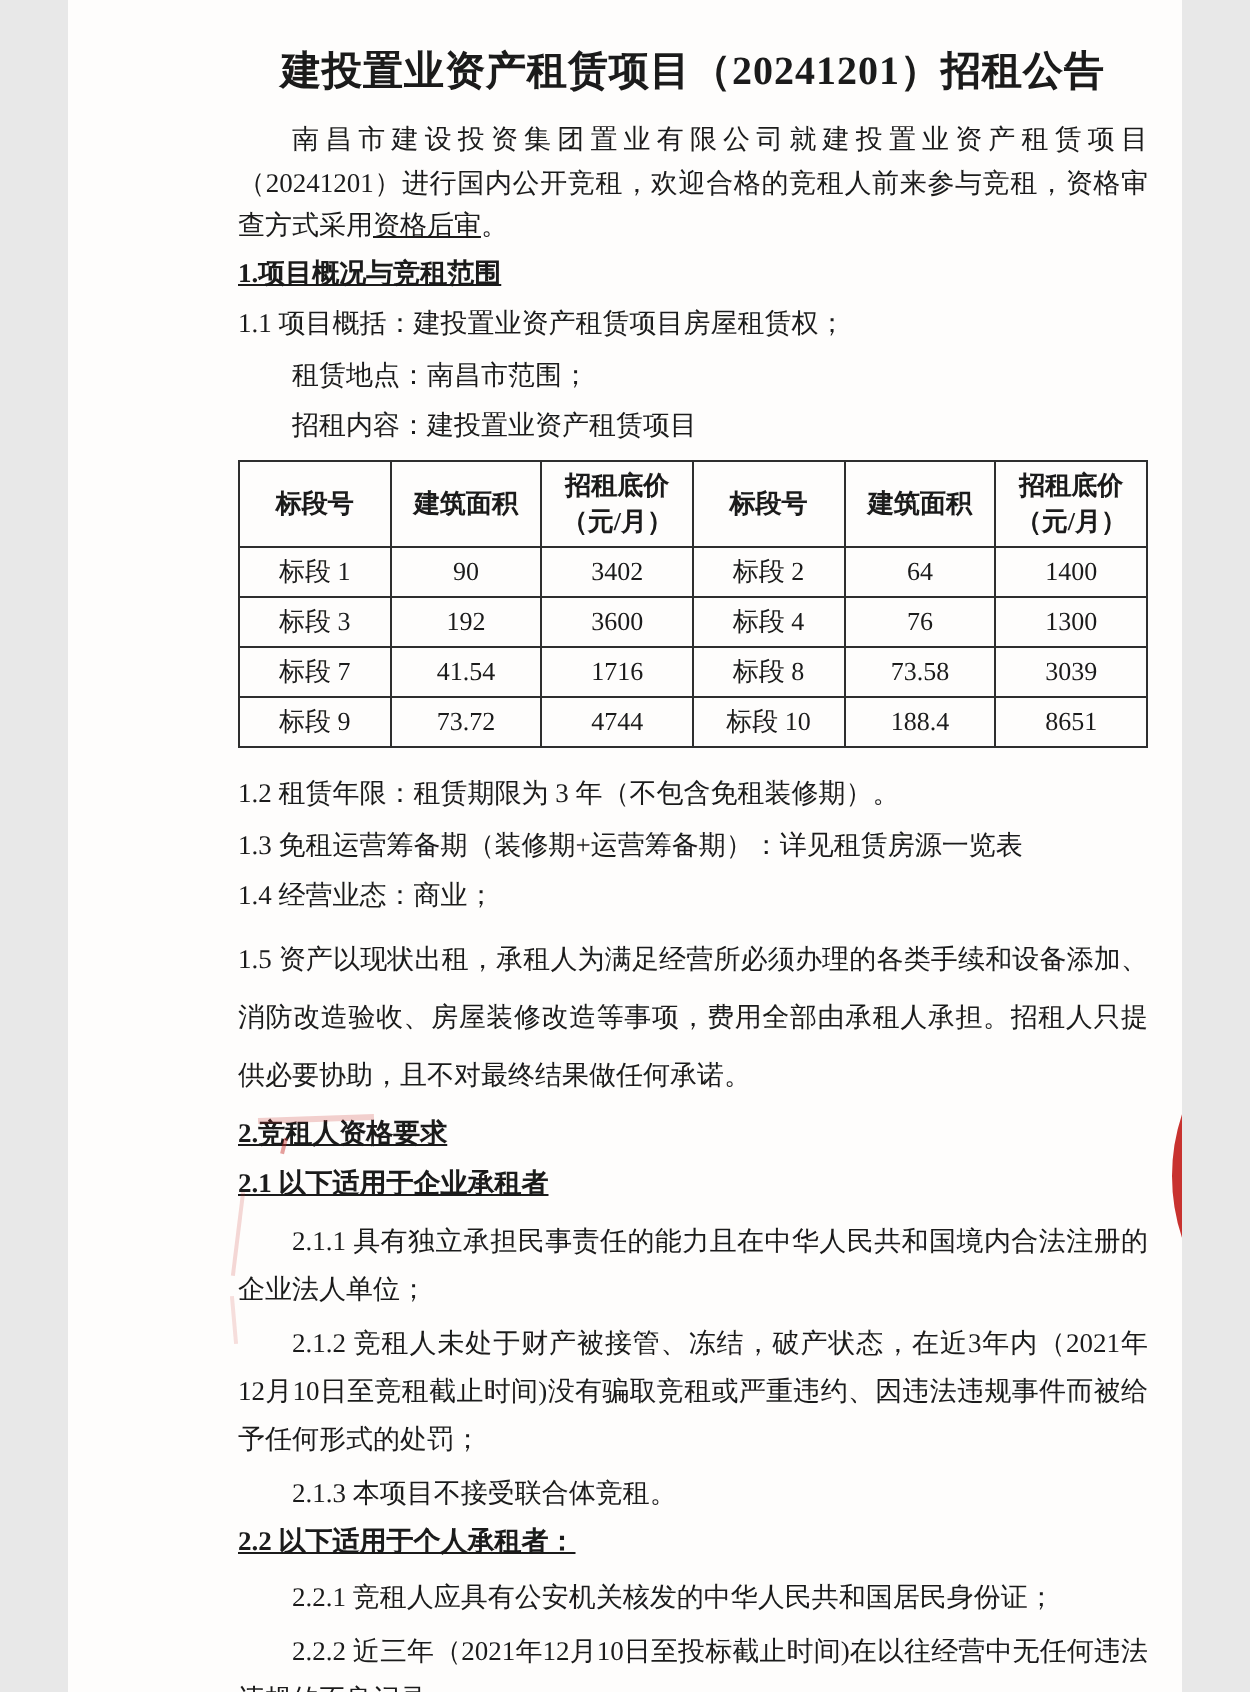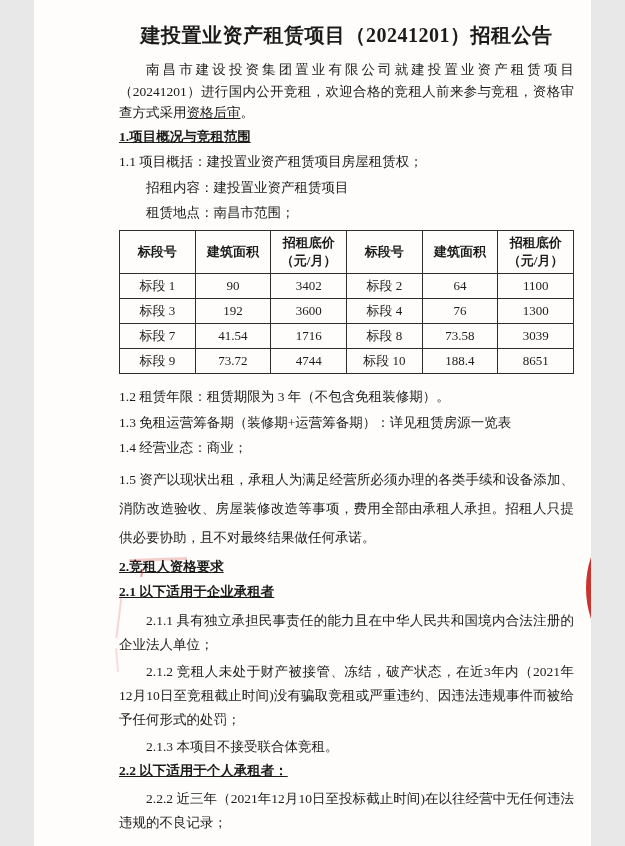--- a/index.html
+++ b/index.html
@@ -51,22 +51,22 @@
 
 <div class="page">
   <div class="content">
 
     <h1 class="doc-title">建投置业资产租赁项目（20241201）招租公告</h1>
 
     <p class="intro"><span>南昌市建设投资集团置业有限公司就建投置业资产租赁项目（20241201）进行国内公开竞租，欢迎合格的竞租人前来参与竞租，资格审查方式采用</span><span class="u">资格后审</span><span>。</span></p>
 
     <p class="h-sec">1.项目概况与竞租范围</p>
     <p class="item">1.1 项目概括：建投置业资产租赁项目房屋租赁权；</p>
+    <p class="item sub">租赁地点：南昌市范围；</p>
     <p class="item sub">招租内容：建投置业资产租赁项目</p>
-    <p class="item sub">租赁地点：南昌市范围；</p>
 
     <table class="lease">
       <thead>
         <tr>
             <th>标段号</th>
             <th>建筑面积</th>
             <th>招租底价
 （元/月）</th>
             <th>标段号</th>
             <th>建筑面积</th>
@@ -74,21 +74,21 @@
 （元/月）</th>
           </tr>
       </thead>
       <tbody>
           <tr>
             <td>标段 1</td>
             <td>90</td>
             <td>3402</td>
             <td>标段 2</td>
             <td>64</td>
-            <td>1100</td>
+            <td>1400</td>
           </tr>
           <tr>
             <td>标段 3</td>
             <td>192</td>
             <td>3600</td>
             <td>标段 4</td>
             <td>76</td>
             <td>1300</td>
           </tr>
           <tr>
@@ -114,20 +114,21 @@
     <p class="item">1.3 免租运营筹备期（装修期+运营筹备期）：详见租赁房源一览表</p>
     <p class="item">1.4 经营业态：商业；</p>
     <p class="para">1.5 资产以现状出租，承租人为满足经营所必须办理的各类手续和设备添加、消防改造验收、房屋装修改造等事项，费用全部由承租人承担。招租人只提供必要协助，且不对最终结果做任何承诺。</p>
 
     <p class="h-sec mt">2.竞租人资格要求</p>
     <p class="h-sec">2.1 以下适用于企业承租者</p>
     <p class="para-indent">2.1.1 具有独立承担民事责任的能力且在中华人民共和国境内合法注册的企业法人单位；</p>
     <p class="para-indent">2.1.2 竞租人未处于财产被接管、冻结，破产状态，在近3年内（2021年12月10日至竞租截止时间)没有骗取竞租或严重违约、因违法违规事件而被给予任何形式的处罚；</p>
     <p class="para-indent">2.1.3 本项目不接受联合体竞租。</p>
     <p class="h-sec">2.2 以下适用于个人承租者：</p>
+    <p class="para-indent">2.2.1 竞租人应具有公安机关核发的中华人民共和国居民身份证；</p>
     <p class="para-indent">2.2.2 近三年（2021年12月10日至投标截止时间)在以往经营中无任何违法违规的不良记录；</p>
   </div>
 
   <div class="seal">
     <div class="seal-star"></div>
     <span class="seal-code">3</span>
   <span class="seal-char" style="left: 44px; top: 147.818px; transform: rotate(-150deg);">南</span>
       <span class="seal-char" style="left: 22.5808px; top: 129.385px; transform: rotate(-128.571deg);">昌</span>
       <span class="seal-char" style="left: 9.37647px; top: 104.401px; transform: rotate(-107.143deg);">市</span>
       <span class="seal-char" style="left: 6.21251px; top: 76.3205px; transform: rotate(-85.7143deg);">建</span>

